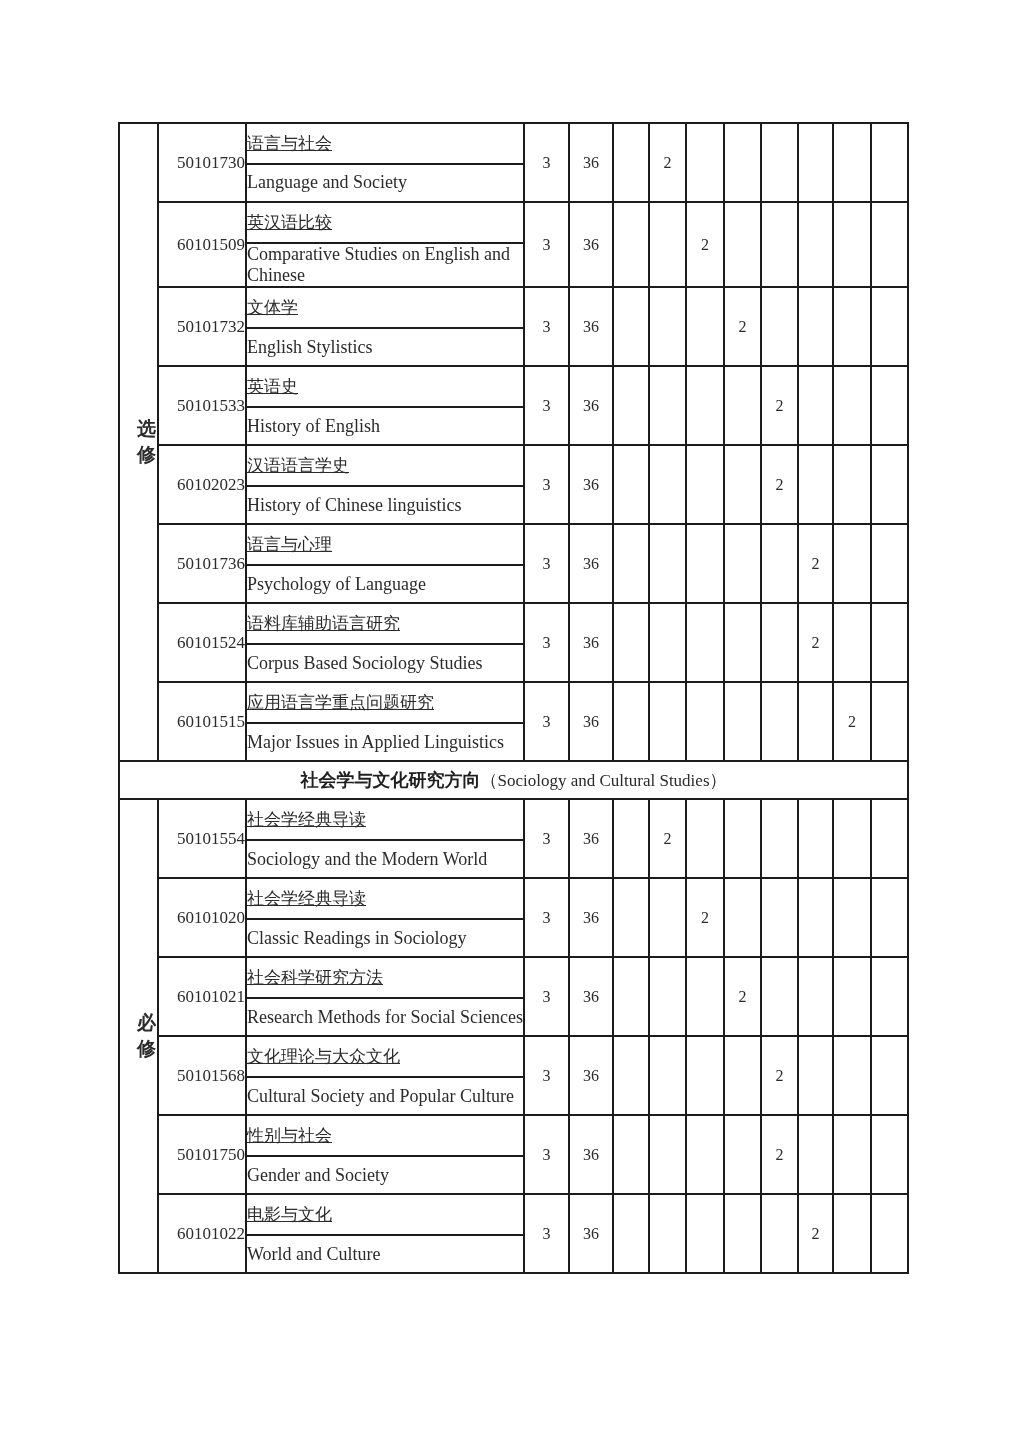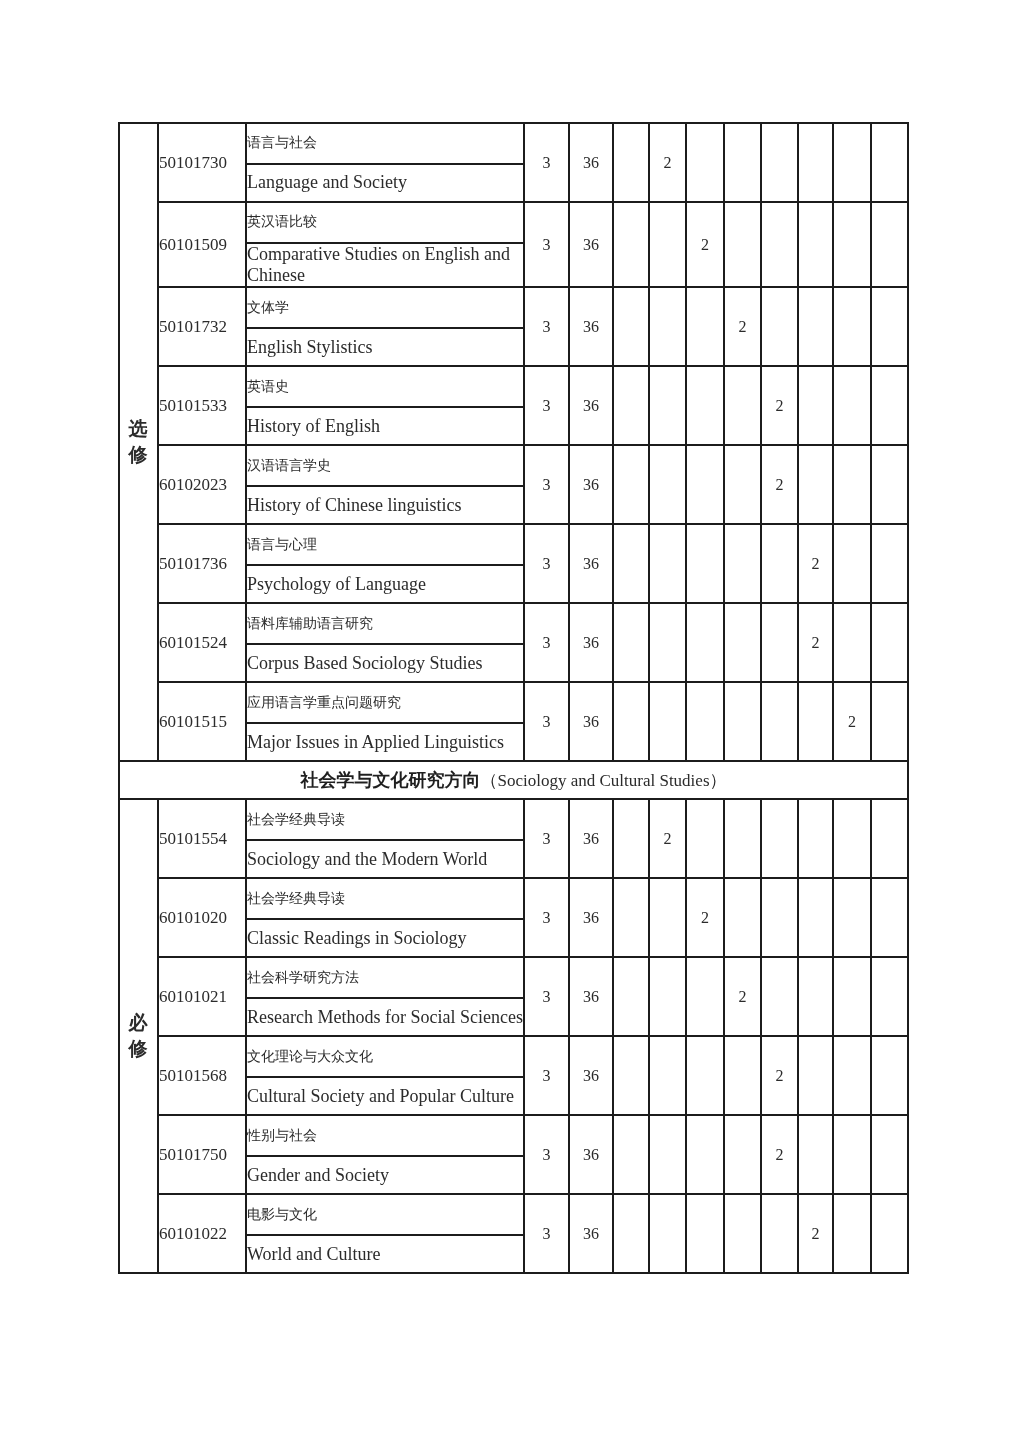--- a/index.html
+++ b/index.html
@@ -27,35 +27,36 @@
     padding: 0;
     font-family: "Liberation Serif", "DejaVu Serif", serif;
     color: #2b2b2b;
     overflow: hidden;
     background: #ffffff;
   }
   td.cat-cell {
     font-family: "Liberation Sans", "DejaVu Sans", sans-serif;
     font-weight: bold;
     font-size: 19px;
-    text-align: center;
+    text-align: right;
     vertical-align: middle;
     letter-spacing: 1px;
   }
   td.code-cell {
     font-size: 17px;
-    text-align: left;
+    text-align: right;
     vertical-align: middle;
   }
   td.name-zh-cell {
-    font-size: 14px;
+    font-size: 17px;
     height: 39px;
     vertical-align: middle;
     padding: 1px 4px 1px 6px;
     line-height: 1.15;
+    text-decoration: underline;
   }
   td.name-en-cell {
     font-size: 18px;
     height: 36px;
     vertical-align: middle;
     padding: 1px 4px 1px 6px;
     line-height: 1.18;
   }
   td.num-cell {
     font-size: 16px;

